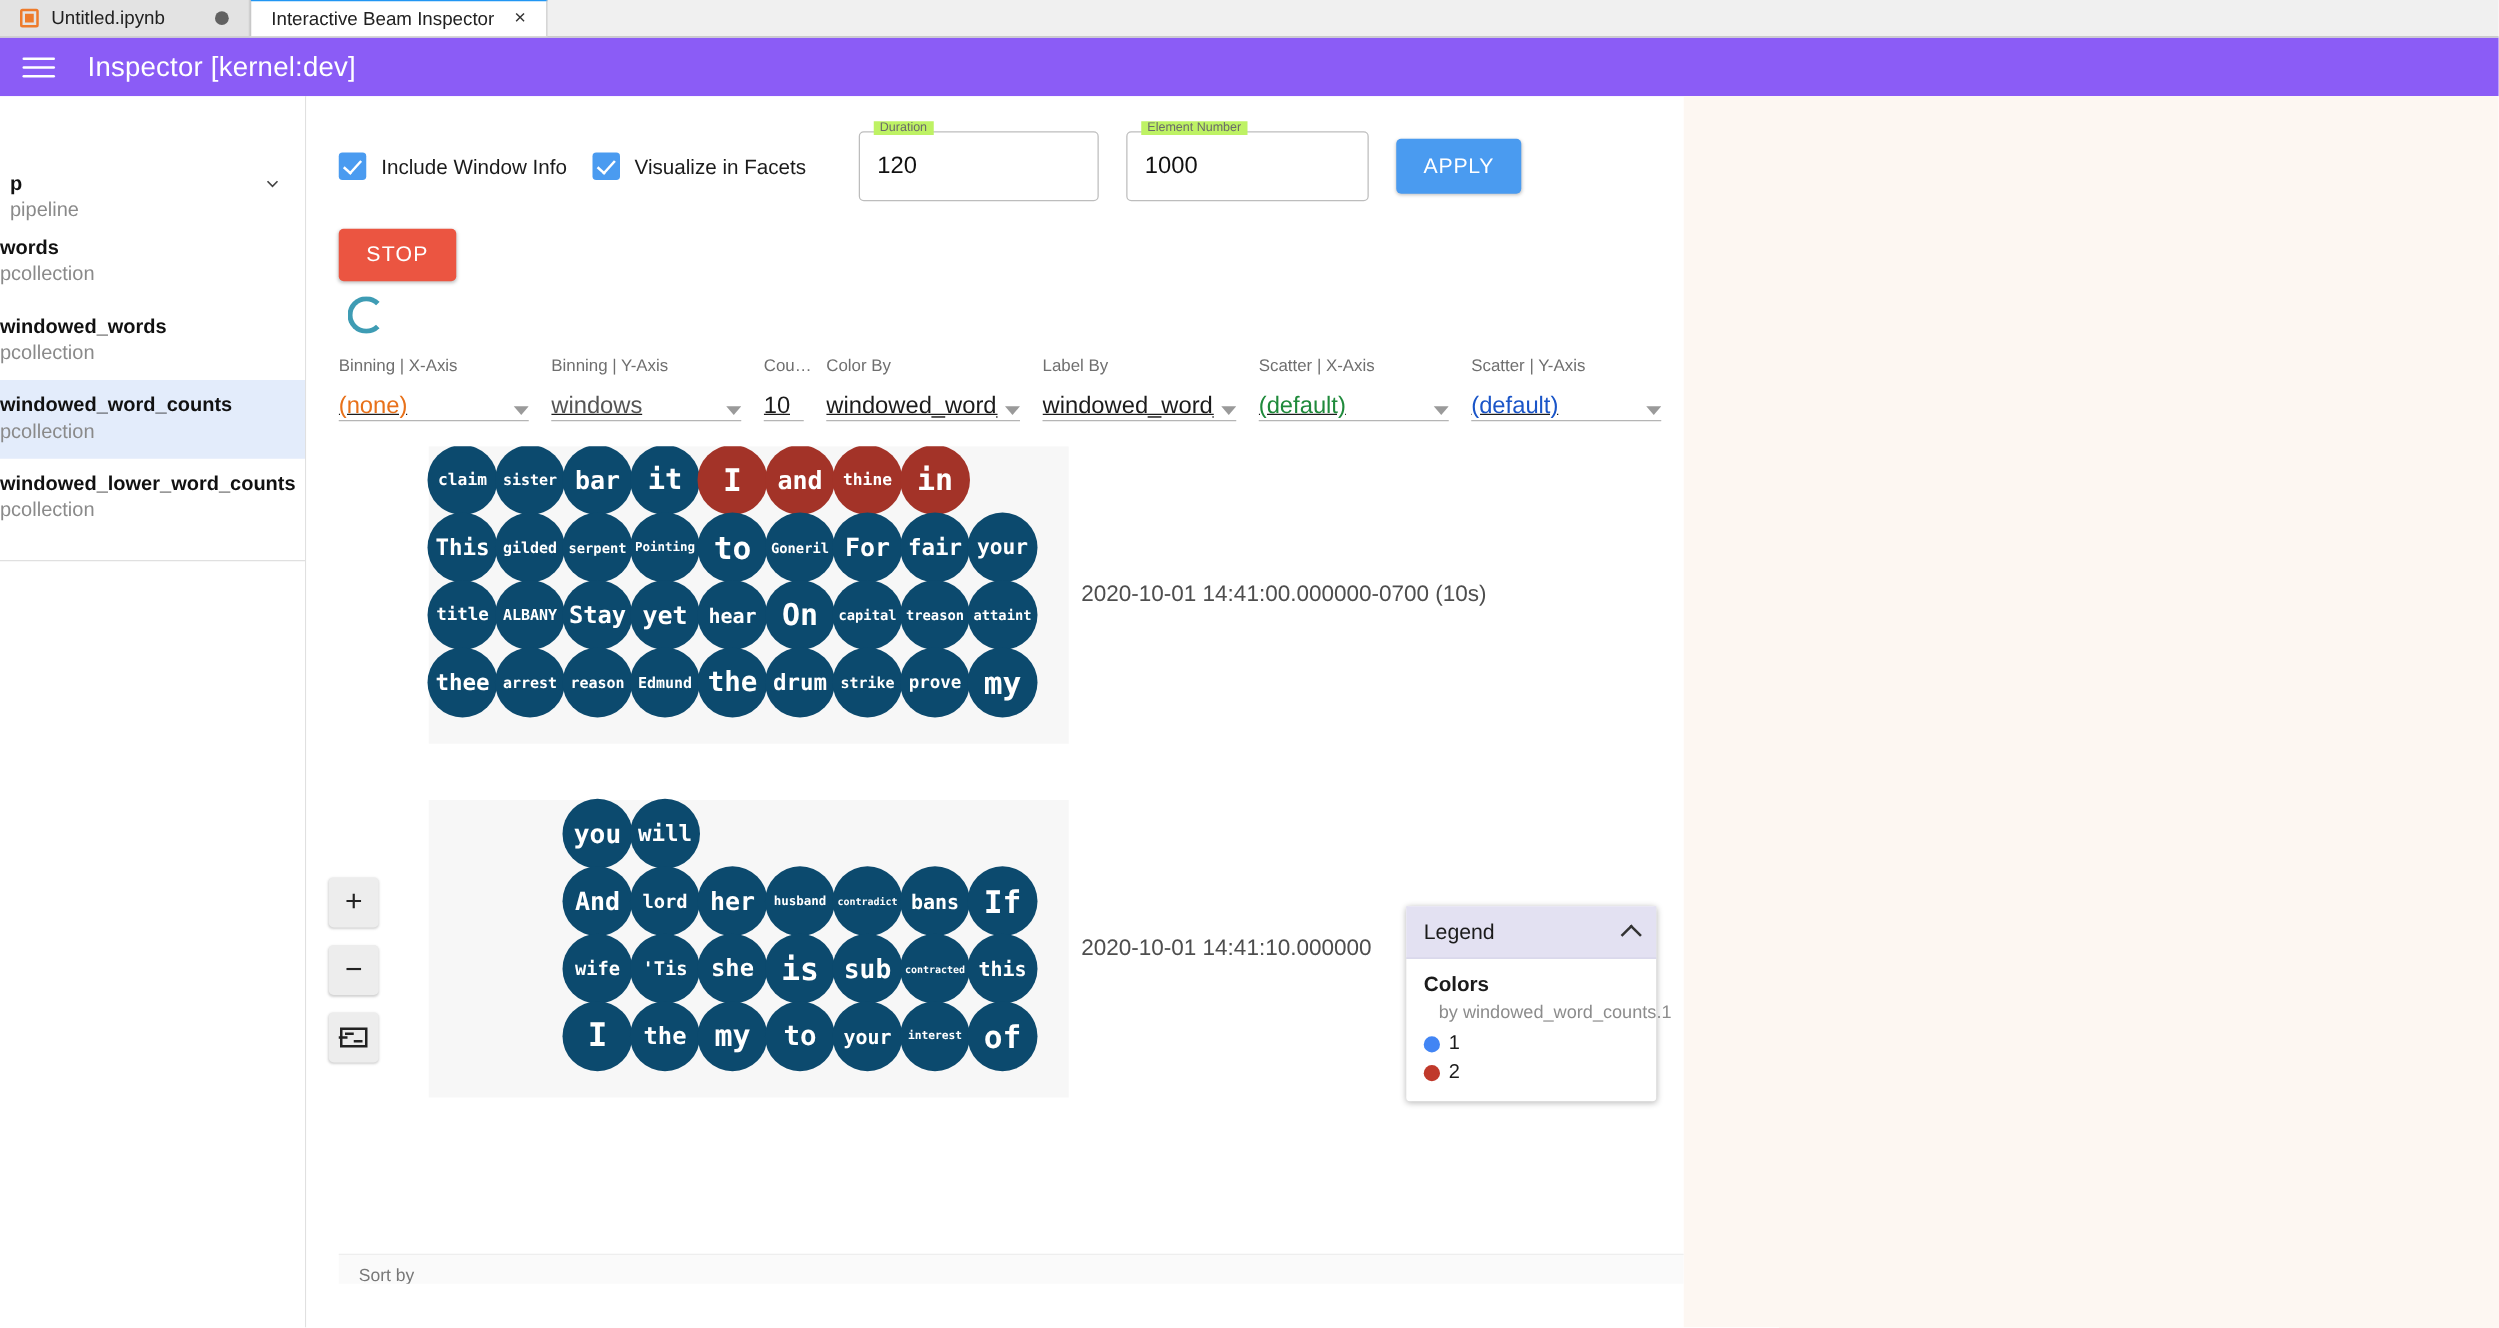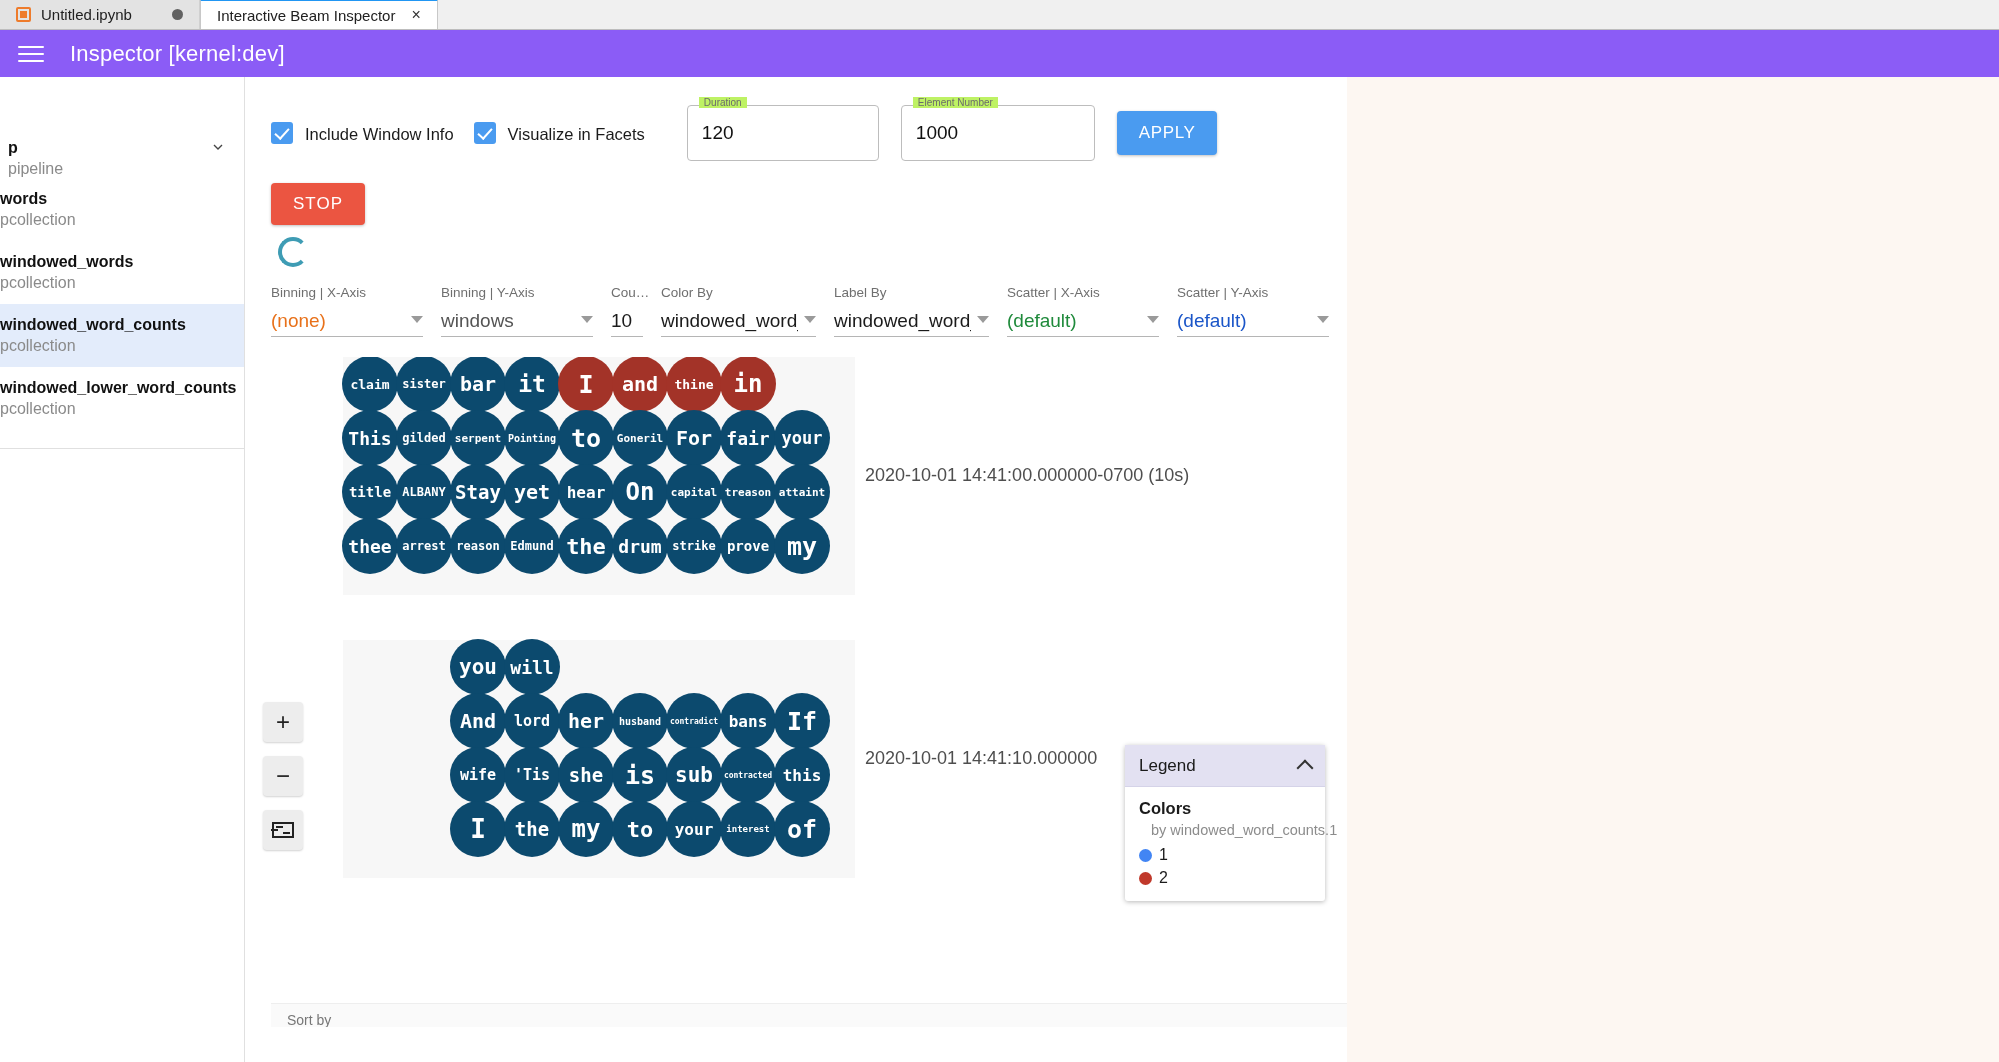--- a/index.html
+++ b/index.html
@@ -141,22 +141,22 @@
   .facet-ctrls {
     display: flex; align-items: flex-end; padding: 18px 0 0 26px; gap: 0;
     position: relative;
   }
   .fc {
     margin-right: 18px; position: relative;
   }
   .fc-label { font-size: 13.5px; color: #6f6f6f; margin-bottom: 6px; white-space: nowrap; }
   .fc-sel {
     border-bottom: 1px solid #b5b5b5; height: 31px;
-    display: flex; align-items: center; justify-content: space-between;
-    font-size: 19px; color: #1b1b1b; gap: 6px; overflow: hidden;
+    display: flex; align-items: flex-end; justify-content: space-between;
+    font-size: 19px; color: #1b1b1b; gap: 6px; overflow: hidden; text-decoration: underline;
   }
   .fc-val { white-space: nowrap; overflow: hidden; }
   .caret {
     width: 0; height: 0; border-left: 6px solid transparent; border-right: 6px solid transparent;
     border-top: 7px solid #9a9a9a; flex: none; margin-bottom: 4px;
   }
   .w-binx { width: 155px; }
   .w-biny { width: 155px; }
   .w-count { width: 32px; }
   .w-color { width: 155px; }
@@ -201,21 +201,21 @@
   }
   .c1 { background: #0c4a6e; }
   .c2 { background: #a33328; }
   .b-empty { background: transparent; }
   .ts {
     position: absolute; font-size: 18px; color: #4e4e4e; white-space: nowrap;
   }
 
   
   .legend {
-    position: absolute; left: 880px; top: 388px; width: 200px;
+    position: absolute; left: 880px; top: 368px; width: 200px;
     background: #fff; border-radius: 3px;
     box-shadow: 0 1px 5px rgba(0,0,0,.28); z-index: 20;
   }
   .legend-head {
     background: #e3e1f2; height: 42px; display: flex; align-items: center;
     justify-content: space-between; padding: 0 14px;
     font-size: 17px; color: #1b1b1b; border-bottom: 1px solid #d5d3e8;
   }
   .chev-up {
     width: 12px; height: 12px; border: solid #333; border-width: 2px 2px 0 0;

